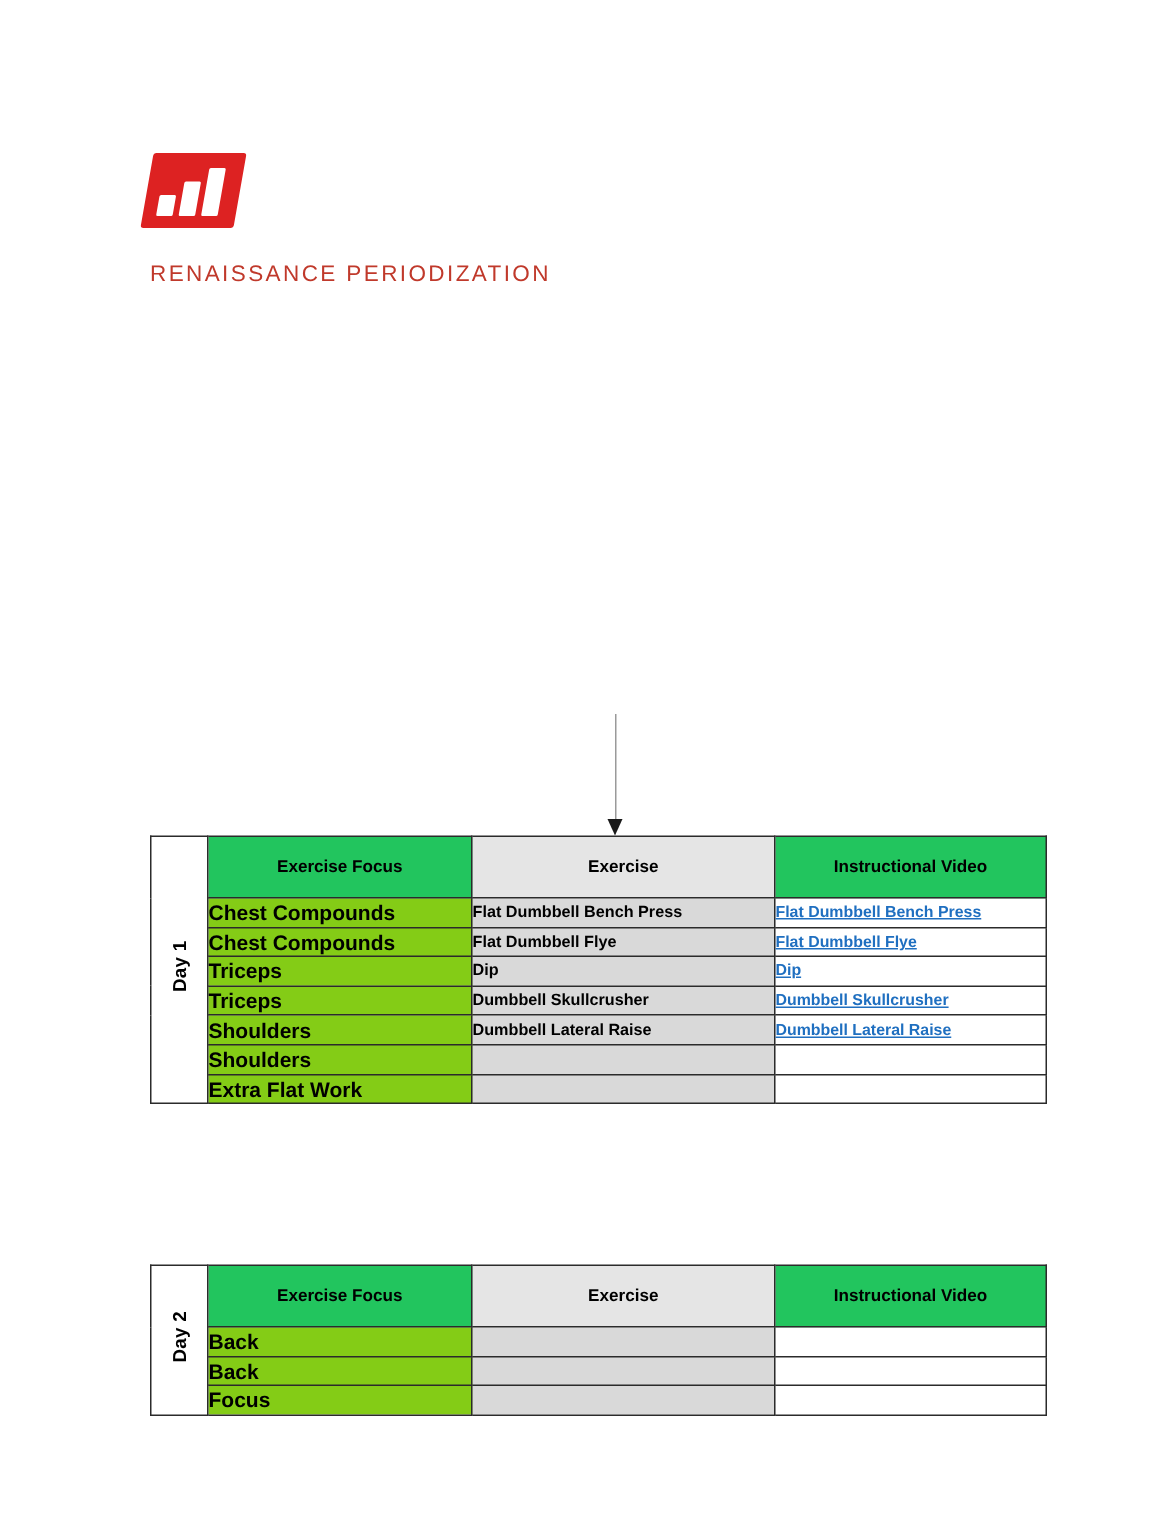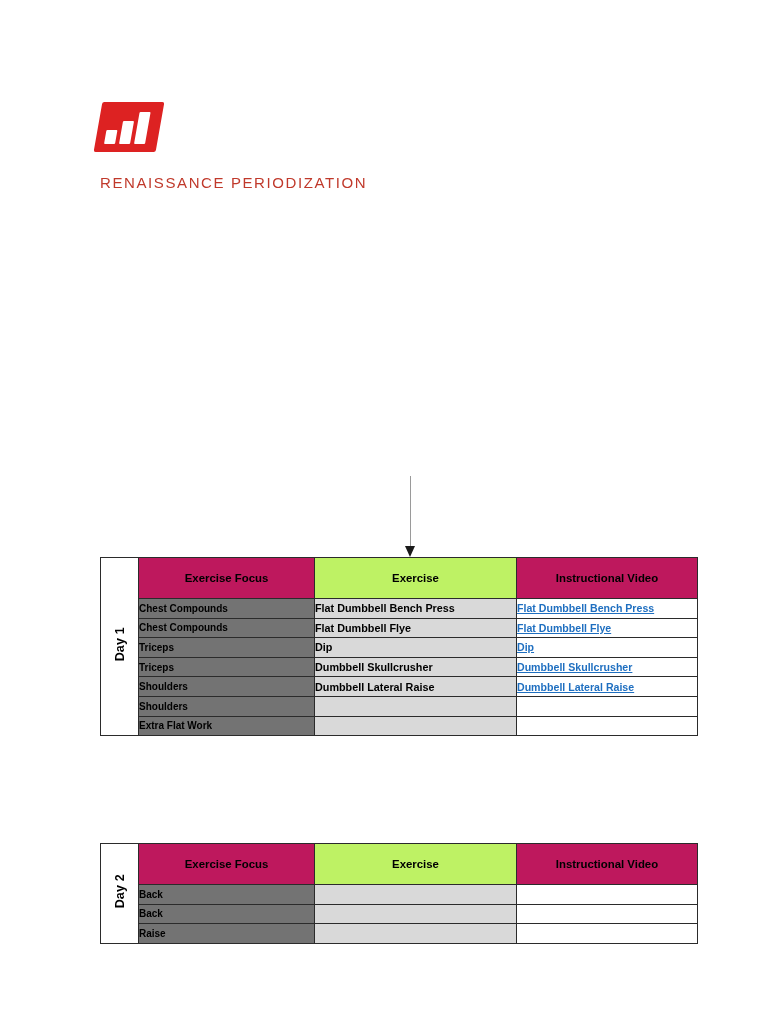--- a/index.html
+++ b/index.html
@@ -117,47 +117,47 @@
   .col-focus { width: 176px; }
   .col-ex    { width: 202px; }
   .col-vid   { width: 181px; }
 
   .hdr-row { height: 41px; }
   .hdr-cell {
     text-align: center;
     font-size: 11.4px;
     font-weight: bold;
     color: #000000;
-    background: #be185d;
-  }
-  .hdr-cell.shaded { background: #bef264; }
+    background: #22c55e;
+  }
+  .hdr-cell.shaded { background: #e5e5e5; }
 
   .day-cell {
     background: #ffffff;
     text-align: center;
     vertical-align: middle;
     padding: 0;
   }
   .day-label {
     font-size: 12.5px;
     font-weight: bold;
     color: #000000;
     writing-mode: vertical-rl;
     transform: rotate(180deg);
     display: inline-block;
     white-space: nowrap;
     letter-spacing: 0.2px;
   }
 
   .data-row { height: 19.6px; }
   .cell-focus {
-    font-size: 10px;
-    font-weight: bold;
-    color: #000000;
-    background: #737373;
+    font-size: 14px;
+    font-weight: bold;
+    color: #000000;
+    background: #84cc16;
     padding-left: 6px;
     white-space: nowrap;
   }
   .cell-ex {
     font-size: 10.8px;
     font-weight: bold;
     color: #000000;
     background: #D9D9D9;
     padding-left: 5px;
     white-space: nowrap;
@@ -268,18 +268,18 @@
     <td class="cell-focus">Back</td>
     <td class="cell-ex empty"></td>
     <td class="cell-vid empty"></td>
   </tr>
   <tr class="data-row">
     <td class="cell-focus">Back</td>
     <td class="cell-ex empty"></td>
     <td class="cell-vid empty"></td>
   </tr>
   <tr class="data-row">
-    <td class="cell-focus">Raise</td>
+    <td class="cell-focus">Focus</td>
     <td class="cell-ex empty"></td>
     <td class="cell-vid empty"></td>
   </tr>
 </tbody>
   </table>
 
 </body></html>

